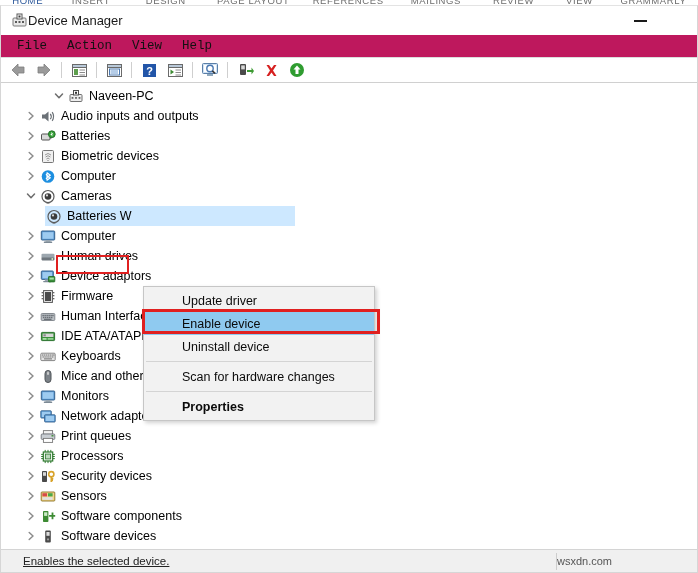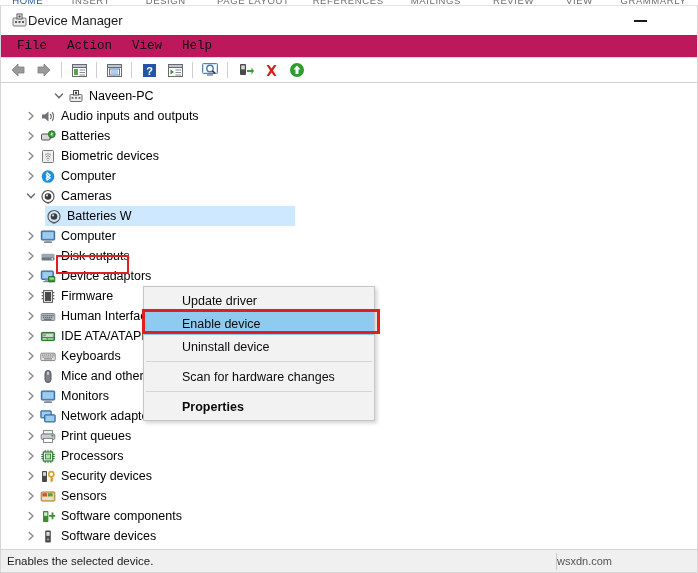--- a/index.html
+++ b/index.html
@@ -181,21 +181,21 @@
   }
 
   
   #statusbar {
     height: 23px; flex: 0 0 23px;
     background: #f0f0f0;
     border-top: 1px solid #d4d4d4;
     display: flex; align-items: center;
     font-size: 11.5px; color: #222222;
   }
-  #statusbar .status-text { padding-left: 6px; flex: 1 1 auto; }
+  #statusbar .status-text { padding-left: 22px; flex: 1 1 auto; text-decoration: underline; }
   #statusbar .status-sep { width: 1px; height: 17px; background: #cdcdcd; }
   #statusbar .watermark {
     width: 140px; text-align: left; padding-right: 8px;
     color: #555555; font-size: 11px;
   }
 </style>
 </head>
 <body>
 
 <div id="ribbon-sliver">
@@ -451,21 +451,21 @@
               <path d="M3.2 1.5 L7 5 L3.2 8.5" fill="none" stroke="#8c8c8c" stroke-width="1.5" stroke-linecap="round" stroke-linejoin="round"></path>
             </svg>
           </span>
           <span class="ticon">
             <svg width="16" height="15" viewBox="0 0 16 15">
               <path d="M1.5 9 L1.5 5.8 Q1.5 4.8 2.6 4.8 L13.4 4.8 Q14.5 4.8 14.5 5.8 L14.5 9 Z" fill="#9da7af"></path>
               <rect x="1.5" y="8.6" width="13" height="2.8" rx="0.8" fill="#6e767d"></rect>
               <circle cx="12.3" cy="10" r="0.9" fill="#d8f0c0"></circle>
             </svg>
           </span>
-          <span class="tlabel">Disk outputs</span>
+          <span class="tlabel">Human drives</span>
         </div>
         <div class="tree-row depth1">
           <span class="tw">
             <svg width="10" height="10" viewBox="0 0 10 10">
               <path d="M3.2 1.5 L7 5 L3.2 8.5" fill="none" stroke="#8c8c8c" stroke-width="1.5" stroke-linecap="round" stroke-linejoin="round"></path>
             </svg>
           </span>
           <span class="ticon">
             <svg width="16" height="15" viewBox="0 0 16 15">
               <rect x="1.3" y="2" width="12" height="8.4" rx="0.8" fill="#5b9bd5" stroke="#37618c" stroke-width="1"></rect>

